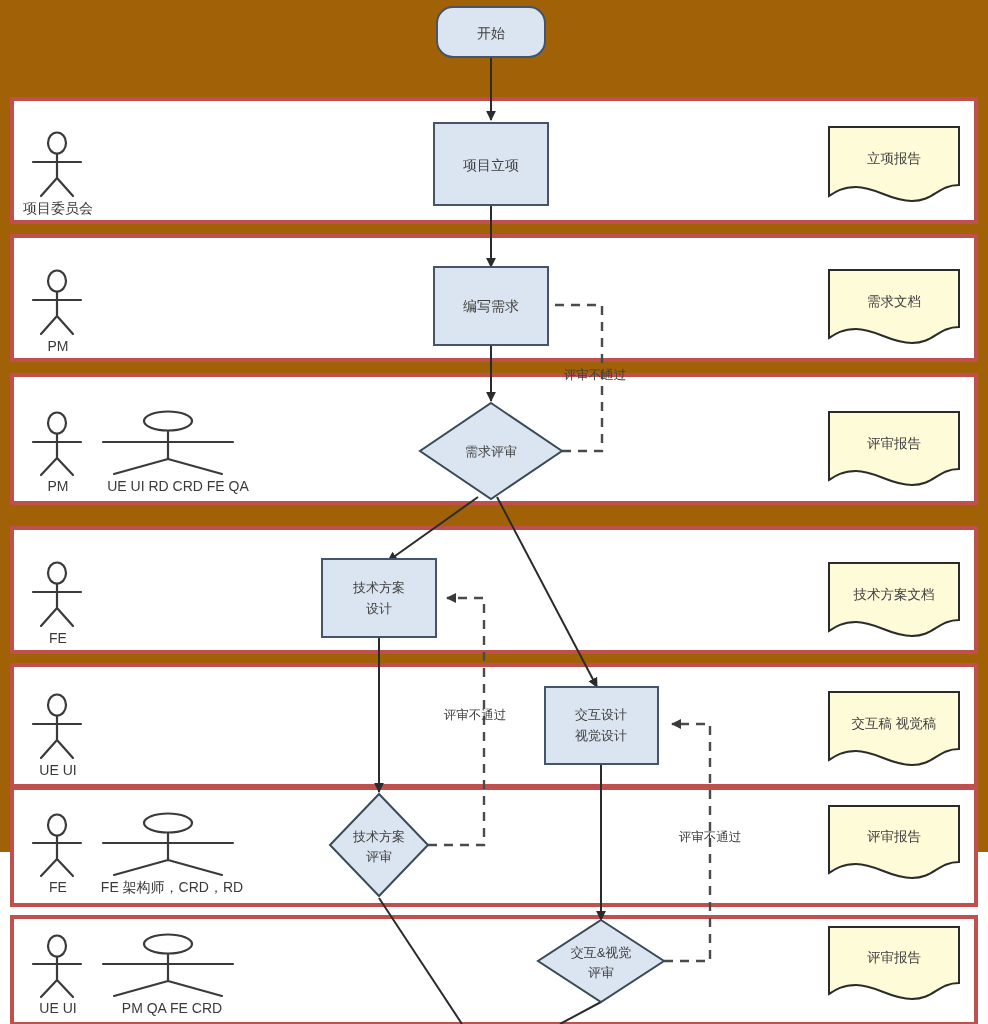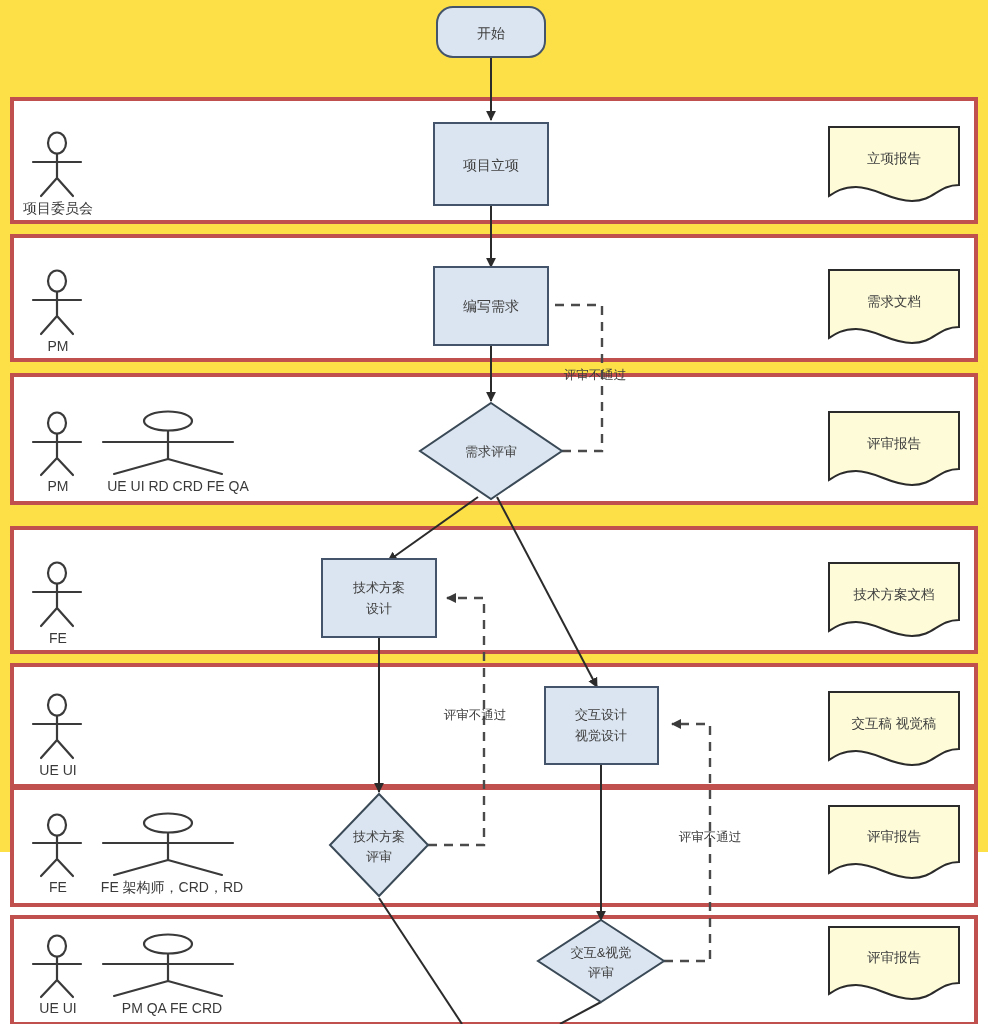--- a/index.html
+++ b/index.html
@@ -10,21 +10,21 @@
   body {
     width: 988px;
     height: 1024px;
     font-family: "Liberation Sans", "DejaVu Sans", sans-serif;
     overflow: hidden;
   }
   #stage {
     position: relative;
     width: 988px;
     height: 852px;
-    background: #fde047;
+    background: #a16207;
   }
   svg.diagram {
     position: absolute;
     left: 0;
     top: 0;
     width: 988px;
     height: 1024px;
     display: block;
   }
   .lane-rect {

